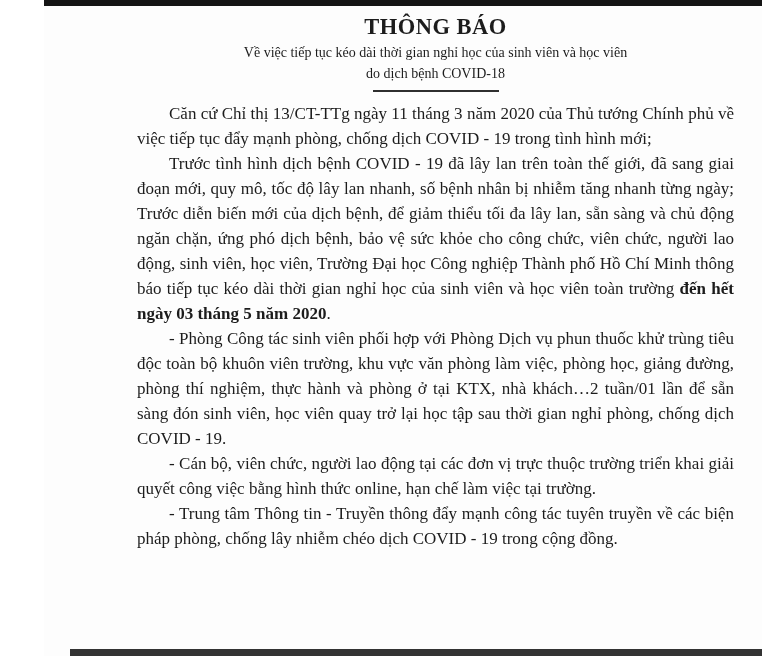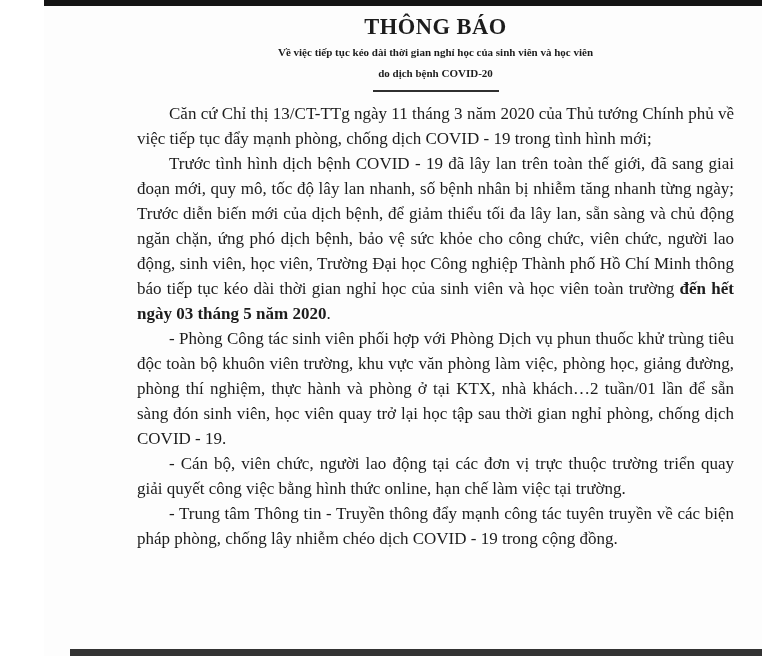--- a/index.html
+++ b/index.html
@@ -5,42 +5,42 @@
   html,body{margin:0;padding:0;background:#ffffff;}
   .page{
     position:relative;width:762px;height:656px;background:#fdfdfd;overflow:hidden;
     font-family:"Liberation Serif","DejaVu Serif",serif;color:#1c1c1c;margin-left:44px;
   }
   .bar-top{position:absolute;top:0;left:0;width:100%;height:6px;background:#141414;}
   .bar-right{position:absolute;top:3px;right:0;width:5px;bottom:8px;background:#1e1e1e;}
   .bar-bottom{position:absolute;left:26px;right:0;bottom:0;height:7px;background:#333333;}
   .doc{position:absolute;left:93px;top:12px;width:597px;}
   .doc-title{margin:0;text-align:center;font-size:22.5px;font-weight:bold;line-height:30px;letter-spacing:.5px;}
-  .subtitle{text-align:center;font-weight:bold;font-size:11px;line-height:21px;}
+  .subtitle{text-align:center;font-weight:normal;font-size:14px;line-height:21px;}
   .rule{width:126px;height:2px;background:#2f2f2f;margin:6px auto 0;}
   .body-text{margin-top:9px;}
   .para{margin:0;text-align:justify;text-indent:32px;font-size:17px;line-height:25px;font-family:Liberation Serif, serif;}
   .para b{font-weight:bold;}
 </style>
 </head>
 <body>
 
 <div class="page">
   <div class="bar-top"></div>
   <div class="bar-right"></div>
   <div class="bar-bottom"></div>
 
   <div class="doc">
     <header>
       <h1 class="doc-title">THÔNG BÁO</h1>
       <div class="subtitle">Về việc tiếp tục kéo dài thời gian nghỉ học của sinh viên và học viên</div>
-      <div class="subtitle">do dịch bệnh COVID-20</div>
+      <div class="subtitle">do dịch bệnh COVID-18</div>
       <div class="rule"></div>
     </header>
     <main class="body-text" id="body-paragraphs">
         <p class="para"><span>Căn cứ Chỉ thị 13/CT-TTg ngày 11 tháng 3 năm 2020 của Thủ tướng Chính phủ về việc tiếp tục đẩy mạnh phòng, chống dịch COVID - 19 trong tình hình mới;</span></p>
         <p class="para"><span>Trước tình hình dịch bệnh COVID - 19 đã lây lan trên toàn thế giới, đã sang giai đoạn mới, quy mô, tốc độ lây lan nhanh, số bệnh nhân bị nhiễm tăng nhanh từng ngày; Trước diễn biến mới của dịch bệnh, để giảm thiểu tối đa lây lan, sẵn sàng và chủ động ngăn chặn, ứng phó dịch bệnh, bảo vệ sức khỏe cho công chức, viên chức, người lao động, sinh viên, học viên, Trường Đại học Công nghiệp Thành phố Hồ Chí Minh thông báo tiếp tục kéo dài thời gian nghỉ học của sinh viên và học viên toàn trường </span><b>đến hết ngày 03 tháng 5 năm 2020</b><span>.</span></p>
         <p class="para"><span>- Phòng Công tác sinh viên phối hợp với Phòng Dịch vụ phun thuốc khử trùng tiêu độc toàn bộ khuôn viên trường, khu vực văn phòng làm việc, phòng học, giảng đường, phòng thí nghiệm, thực hành và phòng ở tại KTX, nhà khách…2 tuần/01 lần để sẵn sàng đón sinh viên, học viên quay trở lại học tập sau thời gian nghỉ phòng, chống dịch COVID - 19.</span></p>
-        <p class="para"><span>- Cán bộ, viên chức, người lao động tại các đơn vị trực thuộc trường triển quay giải quyết công việc bằng hình thức online, hạn chế làm việc tại trường.</span></p>
+        <p class="para"><span>- Cán bộ, viên chức, người lao động tại các đơn vị trực thuộc trường triển khai giải quyết công việc bằng hình thức online, hạn chế làm việc tại trường.</span></p>
         <p class="para"><span>- Trung tâm Thông tin - Truyền thông đẩy mạnh công tác tuyên truyền về các biện pháp phòng, chống lây nhiễm chéo dịch COVID - 19 trong cộng đồng.</span></p>
       </main>
   </div>
 </div>
 
 </body></html>

